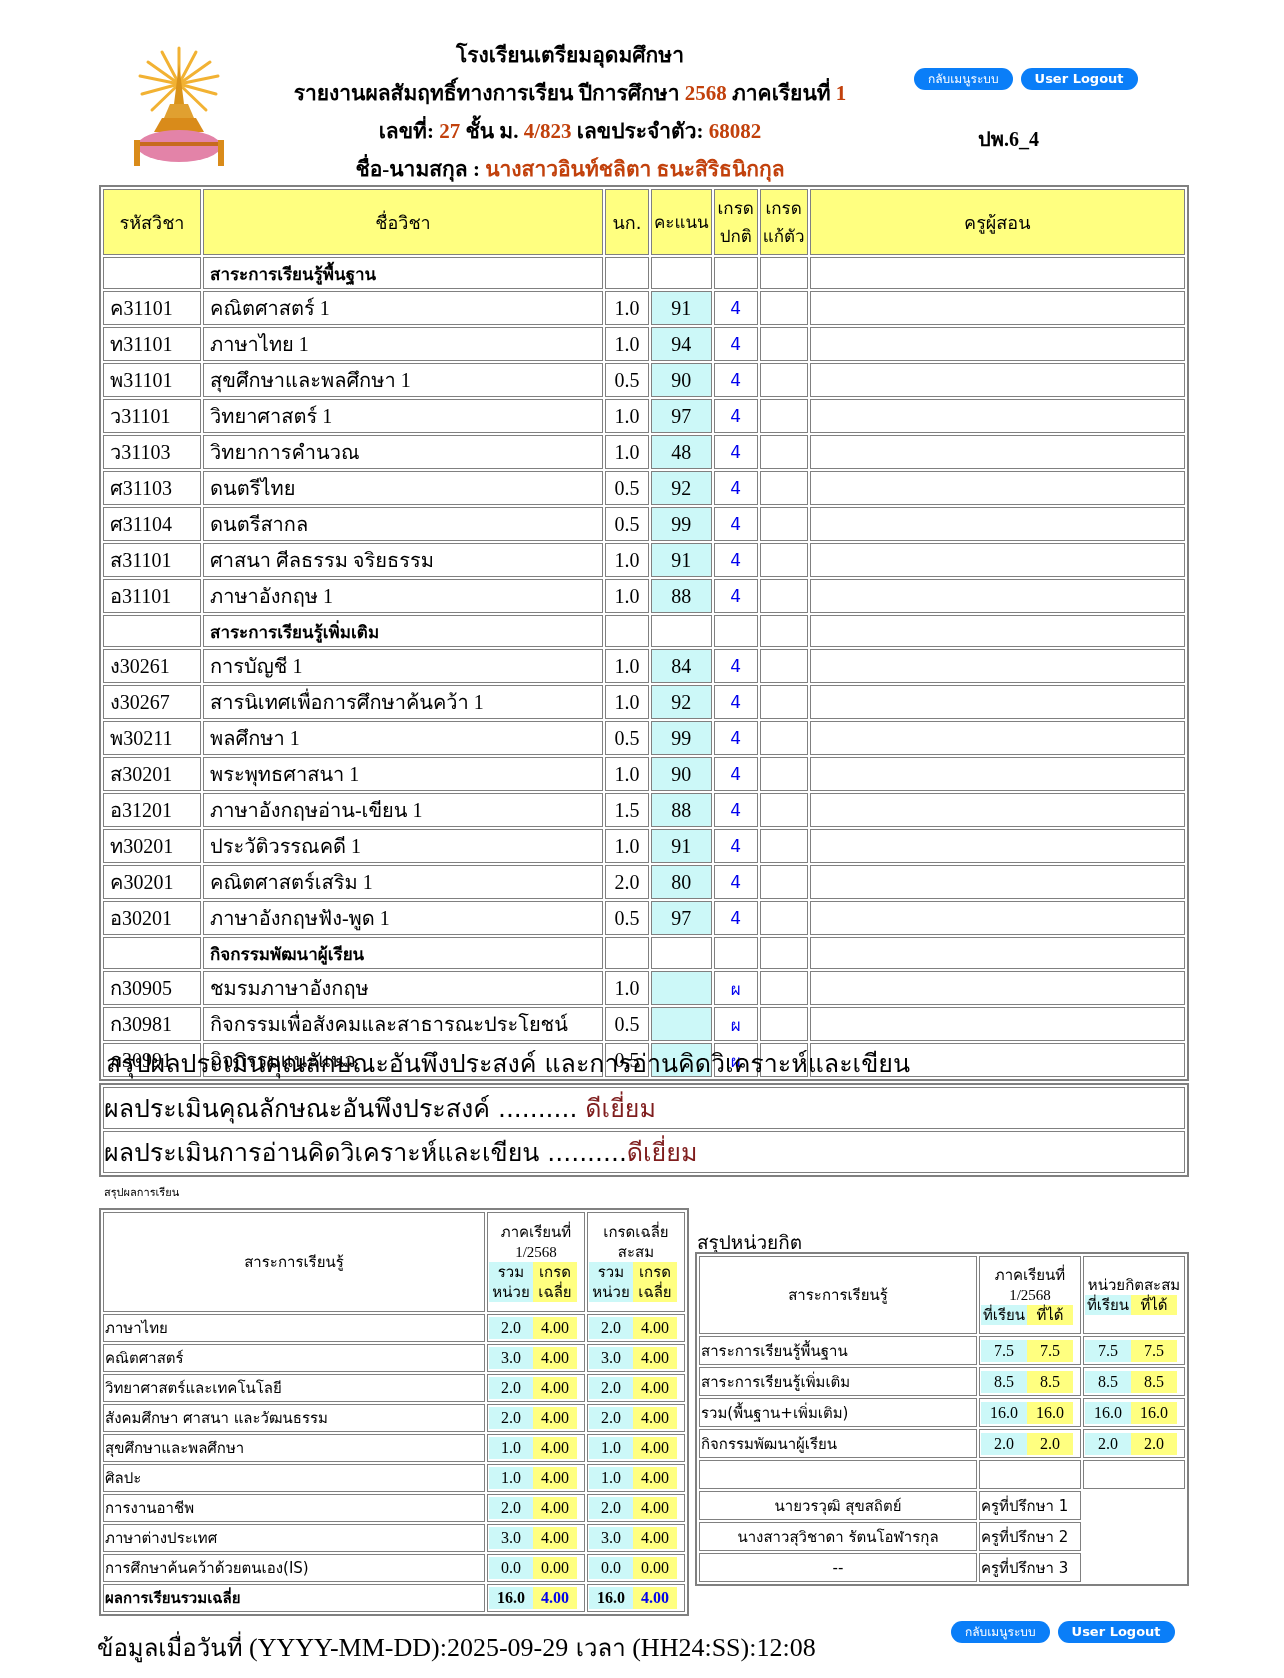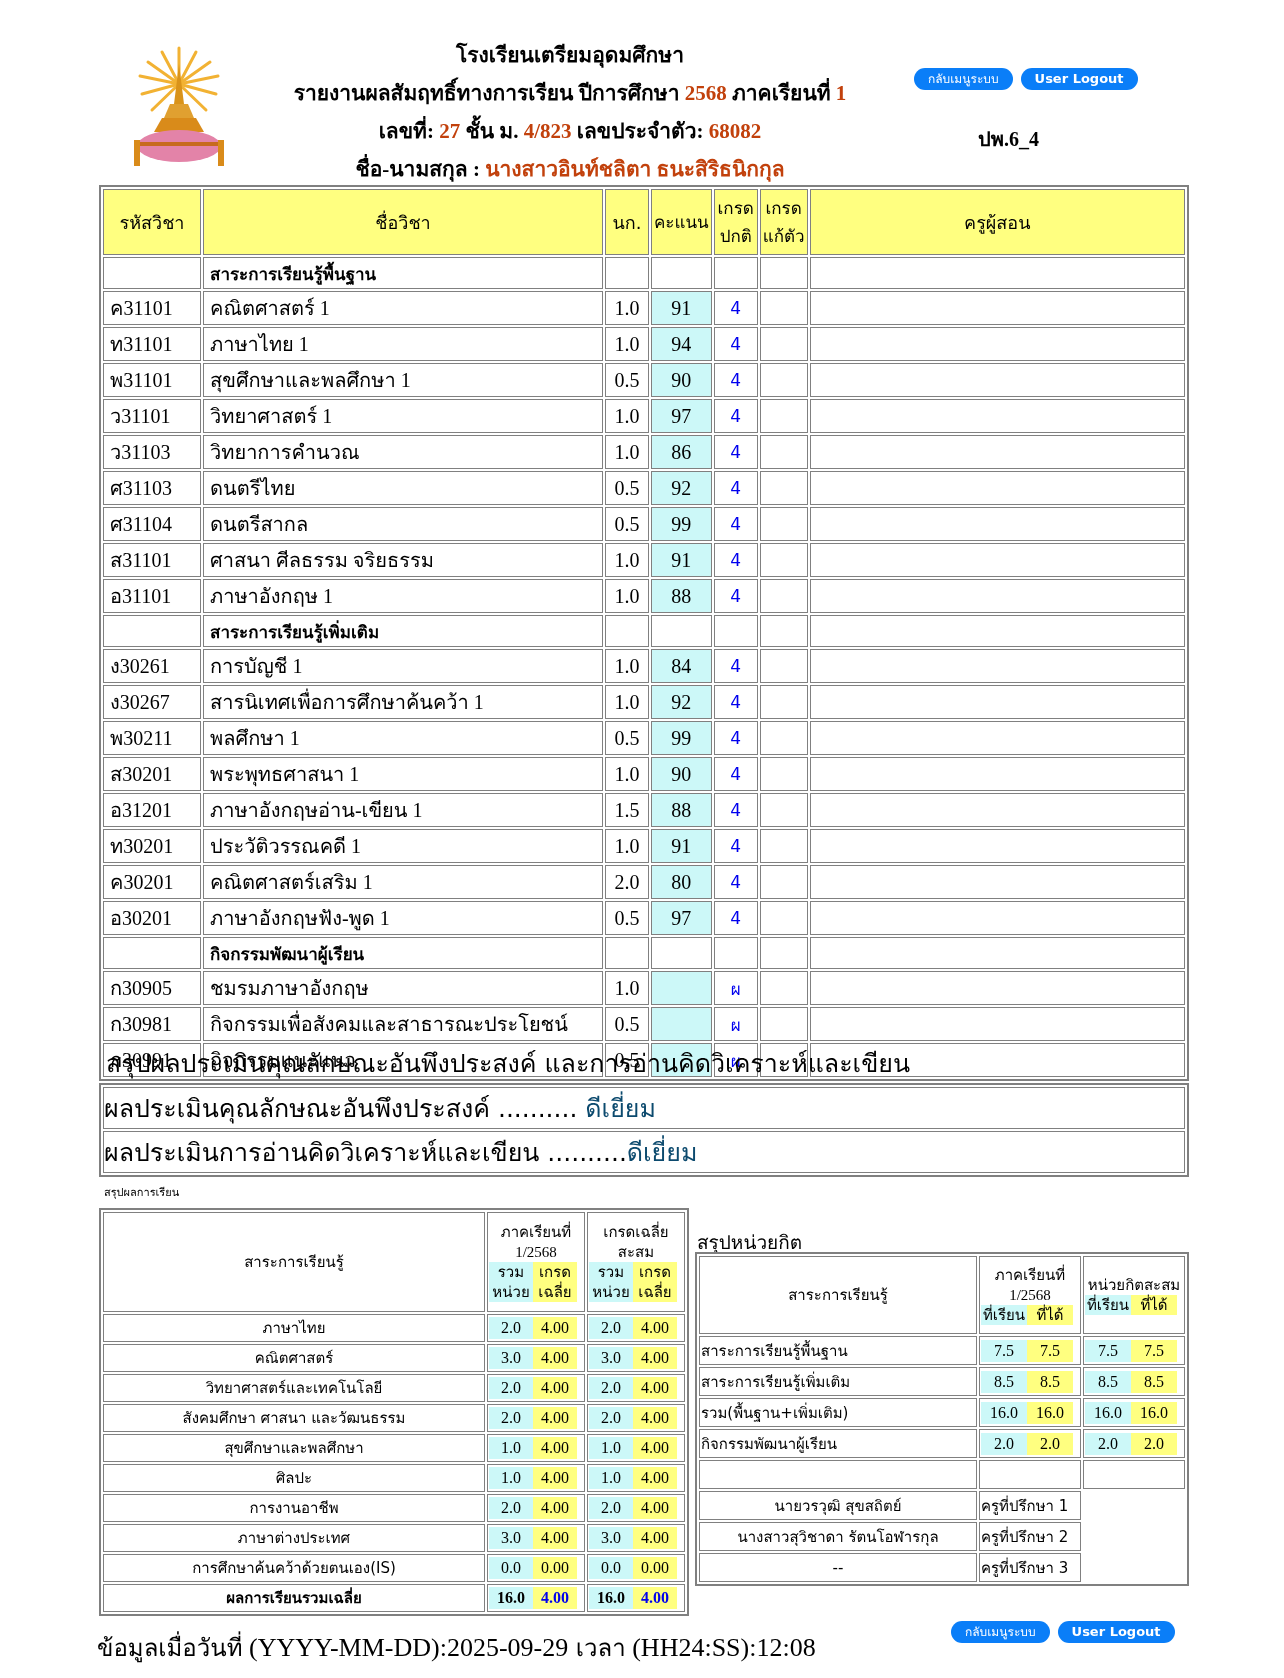--- a/index.html
+++ b/index.html
@@ -20,26 +20,26 @@
   .main th { background: #ffff80; font-weight: normal; font-family: "DejaVu Sans", sans-serif; font-size: 18px; height: 64px; }
   .main th.stack { font-size: 17px; line-height: 28px; padding: 0 2px; }
   .main td.c { text-align: center; }
   .main td.score { background: #ccf8f8; text-align: center; }
   .main td.grade { color: #0000ee; text-align: center; font-family: "DejaVu Sans", sans-serif; font-size: 17px; }
   .main td.sec { font-weight: bold; font-family: "DejaVu Sans", sans-serif; font-size: 17px; }
 
   .assess-title { position: absolute; left: 106px; top: 1043px; font-family: "DejaVu Sans", sans-serif; font-size: 25px; }
   .assess { position: absolute; left: 99px; top: 1083px; width: 1090px; border: 2px solid #808080; border-spacing: 2px; }
   .assess td { border: 1px solid #808080; height: 40px; font-family: "DejaVu Sans", sans-serif; font-size: 25px; padding: 0; }
-  .assess .val { color: #0c4a6e; }
+  .assess .val { color: #7f1d1d; }
 
   .sum-label { position: absolute; left: 104px; top: 1183px; font-family: "DejaVu Sans", sans-serif; font-size: 11px; }
   .sum { position: absolute; left: 99px; top: 1208px; width: 590px; border: 2px solid #808080; border-spacing: 2px; }
   .sum td { border: 1px solid #808080; height: 26px; font-size: 16px; padding: 0 1px; }
-  .sum td.lbl { font-family: "DejaVu Sans", sans-serif; font-size: 15px; text-align: center; }
+  .sum td.lbl { font-family: "DejaVu Sans", sans-serif; font-size: 15px; }
   .sum td.hd { text-align: center; font-family: "DejaVu Sans", sans-serif; font-size: 15px; line-height: 20px; vertical-align: middle; }
   .cell-pair { display: flex; gap: 0; }
   .cell-pair span { display: inline-block; width: 44px; text-align: center; font-size: 16px; line-height: 22px; }
   .cy { background: #ccf8f8; }
   .yl { background: #ffff80; }
   .sub-hd span { font-family: "DejaVu Sans", sans-serif; font-size: 15px; line-height: 20px; }
   .sum tr.total td.lbl { font-weight: bold; }
   .sum tr.total .cell-pair span { font-weight: bold; }
   .sum tr.total .cell-pair span.yl { color: #0000ee; }
 
@@ -179,21 +179,21 @@
         <td class="c">1.0</td>
         <td class="score">97</td>
         <td class="grade">4</td>
         <td class="c"></td>
         <td></td>
       </tr>
       <tr>
         <td>ว31103</td>
         <td>วิทยาการคำนวณ</td>
         <td class="c">1.0</td>
-        <td class="score">86</td>
+        <td class="score">48</td>
         <td class="grade">4</td>
         <td class="c"></td>
         <td></td>
       </tr>
       <tr>
         <td>ศ31103</td>
         <td>ดนตรีไทย</td>
         <td class="c">0.5</td>
         <td class="score">92</td>
         <td class="grade">4</td>

